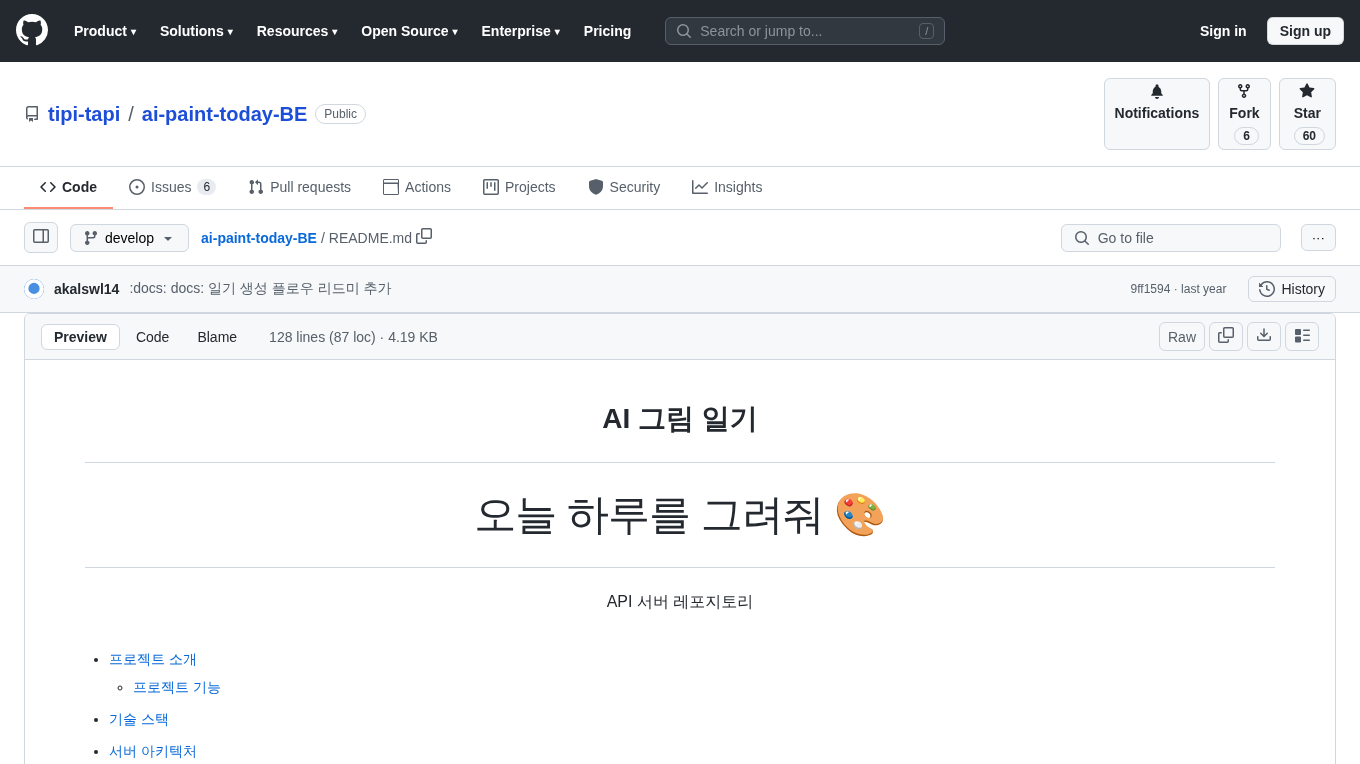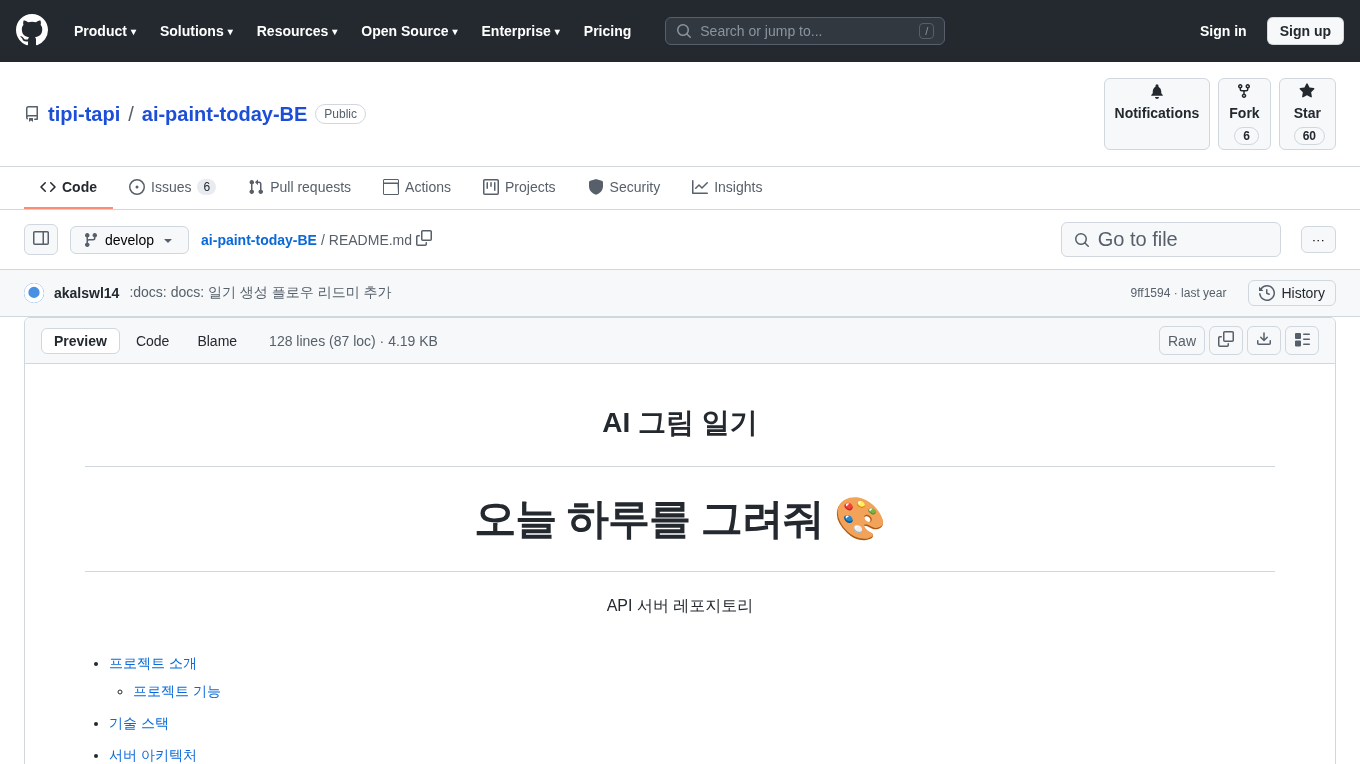--- a/index.html
+++ b/index.html
@@ -37,21 +37,21 @@
     .tab-badge { background: #e8ecf0; border-radius: 20px; padding: 1px 6px; font-size: 12px; font-weight: 500; color: #24292f; }
 
     
     .file-nav { display: flex; align-items: center; padding: 12px 24px; gap: 12px; border-bottom: 1px solid #d0d7de; }
     .sidebar-toggle { border: 1px solid #d0d7de; border-radius: 6px; padding: 5px 8px; cursor: pointer; background: #f6f8fa; }
     .branch-selector { border: 1px solid #d0d7de; border-radius: 6px; padding: 5px 12px; cursor: pointer; background: #f6f8fa; display: flex; align-items: center; gap: 6px; font-size: 14px; }
     .breadcrumb { display: flex; align-items: center; gap: 4px; font-size: 14px; }
     .breadcrumb a { color: #0969da; text-decoration: none; font-weight: 600; }
     .breadcrumb span { color: #57606a; }
     .copy-icon { cursor: pointer; color: #57606a; }
-    .go-to-file { margin-left: auto; border: 1px solid #d0d7de; border-radius: 6px; padding: 5px 12px; display: flex; align-items: center; gap: 8px; font-size: 20px; color: #57606a; cursor: pointer; background: #f6f8fa; width: 220px; }
+    .go-to-file { margin-left: auto; border: 1px solid #d0d7de; border-radius: 6px; padding: 5px 12px; display: flex; align-items: center; gap: 8px; font-size: 14px; color: #57606a; cursor: pointer; background: #f6f8fa; width: 220px; }
     .more-options { border: 1px solid #d0d7de; border-radius: 6px; padding: 5px 10px; cursor: pointer; background: #f6f8fa; margin-left: 8px; }
 
     
     .commit-bar { display: flex; align-items: center; padding: 10px 24px; border-bottom: 1px solid #d0d7de; gap: 10px; background: #f6f8fa; }
     .avatar { width: 20px; height: 20px; border-radius: 50%; background: #4a90e2; display: flex; align-items: center; justify-content: center; color: #fff; font-size: 10px; overflow: hidden; }
     .commit-author { font-weight: 600; font-size: 14px; color: #24292f; }
     .commit-message { font-size: 14px; color: #57606a; }
     .commit-hash { font-size: 12px; color: #57606a; margin-left: auto; }
     .history-btn { display: flex; align-items: center; gap: 6px; border: 1px solid #d0d7de; border-radius: 6px; padding: 4px 10px; font-size: 14px; cursor: pointer; background: #f6f8fa; color: #24292f; margin-left: 12px; }
 
@@ -60,21 +60,21 @@
     .file-toolbar { display: flex; align-items: center; padding: 8px 16px; border-bottom: 1px solid #d0d7de; background: #f6f8fa; gap: 4px; }
     .file-tab-btn { padding: 4px 12px; font-size: 14px; cursor: pointer; border-radius: 6px; border: none; background: transparent; color: #24292f; }
     .file-tab-btn.active { background: #fff; border: 1px solid #d0d7de; font-weight: 600; }
     .file-meta { margin-left: 16px; font-size: 14px; color: #57606a; }
     .file-toolbar-right { margin-left: auto; display: flex; gap: 4px; }
     .icon-btn { border: 1px solid #d0d7de; border-radius: 6px; padding: 4px 8px; cursor: pointer; background: #f6f8fa; color: #57606a; font-size: 14px; }
 
     
     .readme-content { padding: 40px 60px; background: #fff; }
     .readme-h1 { text-align: center; font-size: 28px; font-weight: 600; color: #24292f; margin-bottom: 12px; }
-    .readme-h2 { text-align: center; font-size: 42px; font-weight: 700; color: #24292f; margin-bottom: 16px; letter-spacing: -1px; }
+    .readme-h2 { text-align: center; font-size: 42px; font-weight: 400; color: #24292f; margin-bottom: 16px; letter-spacing: -1px; }
     .readme-subtitle { text-align: center; font-size: 16px; color: #24292f; margin-bottom: 32px; }
     .readme-divider { border: none; border-top: 1px solid #d0d7de; margin: 24px 0; }
     .readme-list { padding-left: 24px; line-height: 2; }
     .readme-list li { margin-bottom: 4px; }
     .readme-list a { color: #0969da; text-decoration: none; }
     .readme-sub-list { list-style: circle; padding-left: 24px; }
   </style>
 </head>
 <body>
 

